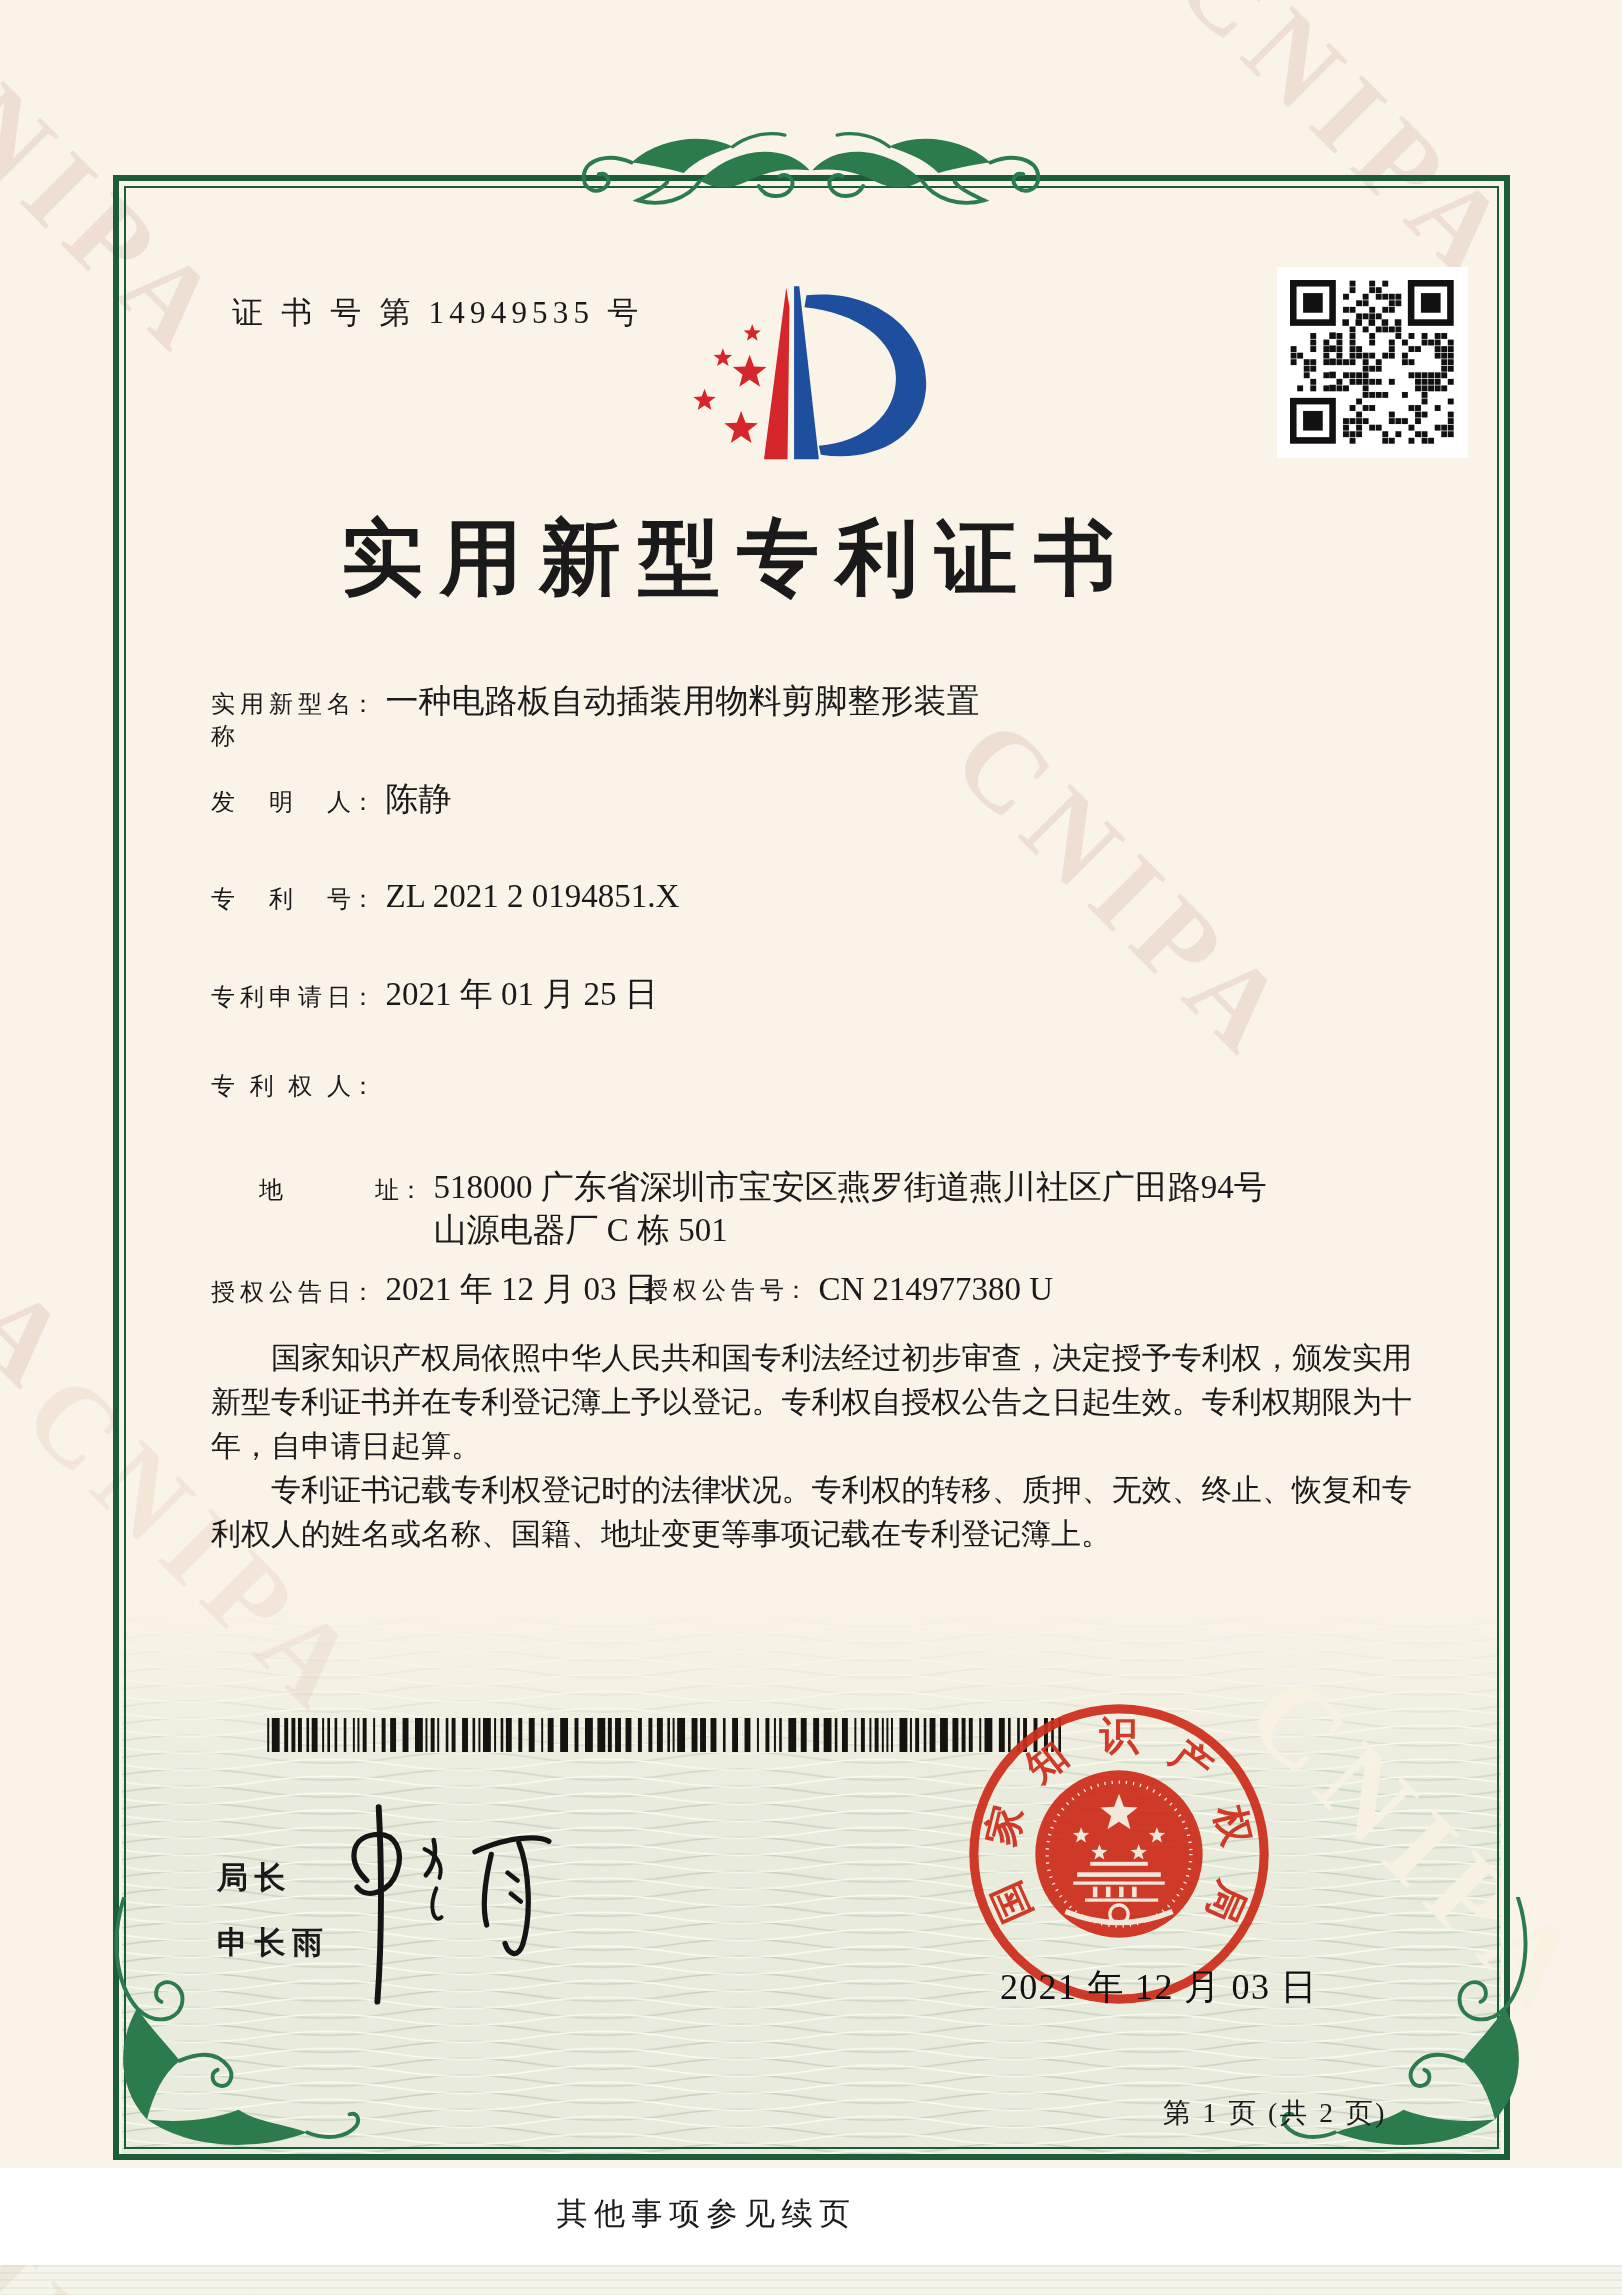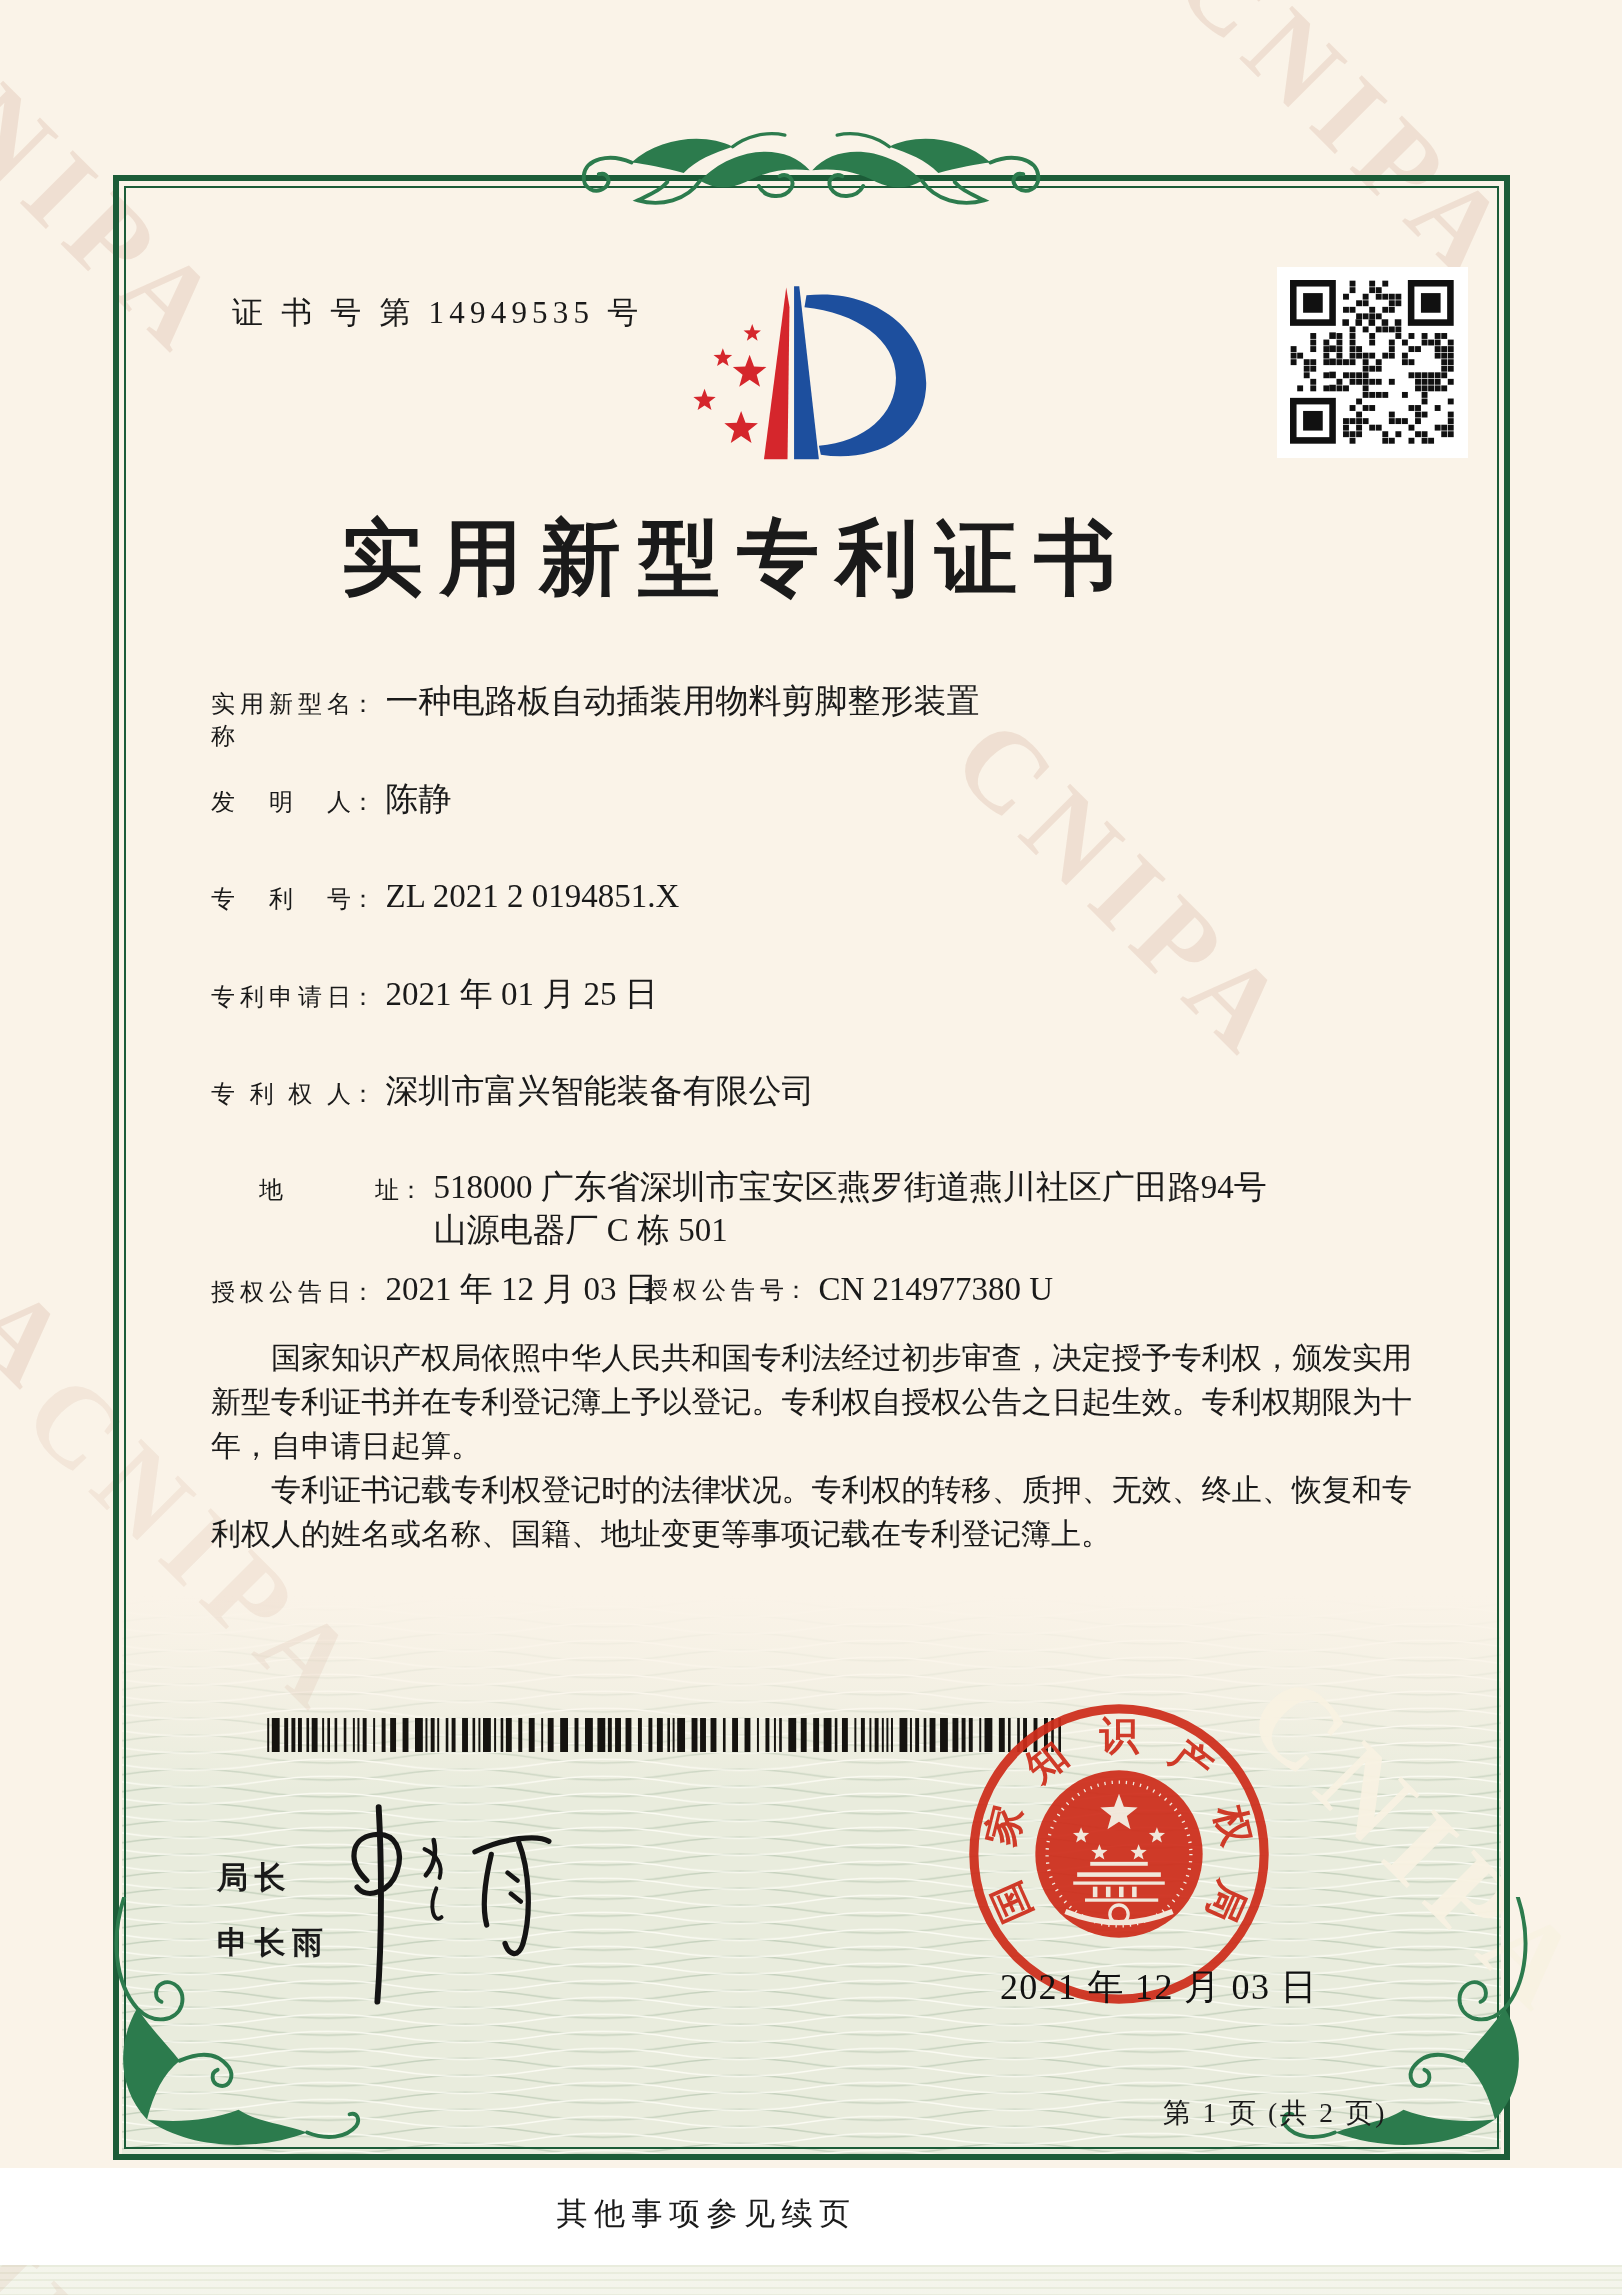--- a/index.html
+++ b/index.html
@@ -382,21 +382,20 @@
     <span class="fvalue">ZL 2021 2 0194851.X</span>
   </div>
   <div class="frow" style="top:973px;">
     <span class="flabel">专利申请日</span>
       <span class="fcolon">：</span>
     <span class="fvalue">2021 年 01 月 25 日</span>
   </div>
   <div class="frow" style="top:1070px;">
     <span class="flabel">专利权人</span>
       <span class="fcolon">：</span>
-    <span class="fvalue">深圳市富兴智能装备有限公司</span>
   </div>
   <div class="frow" style="top:1166px;margin-left:48px;">
     <span class="flabel">地址</span>
       <span class="fcolon">：</span>
     <span class="fvalue addr">518000 广东省深圳市宝安区燕罗街道燕川社区广田路94号山源电器厂 C 栋 501</span>
   </div>
   <div class="frow" style="top:1268px;">
     <span class="flabel">授权公告日</span>
       <span class="fcolon">：</span>
     <span class="fvalue">2021 年 12 月 03 日</span>

